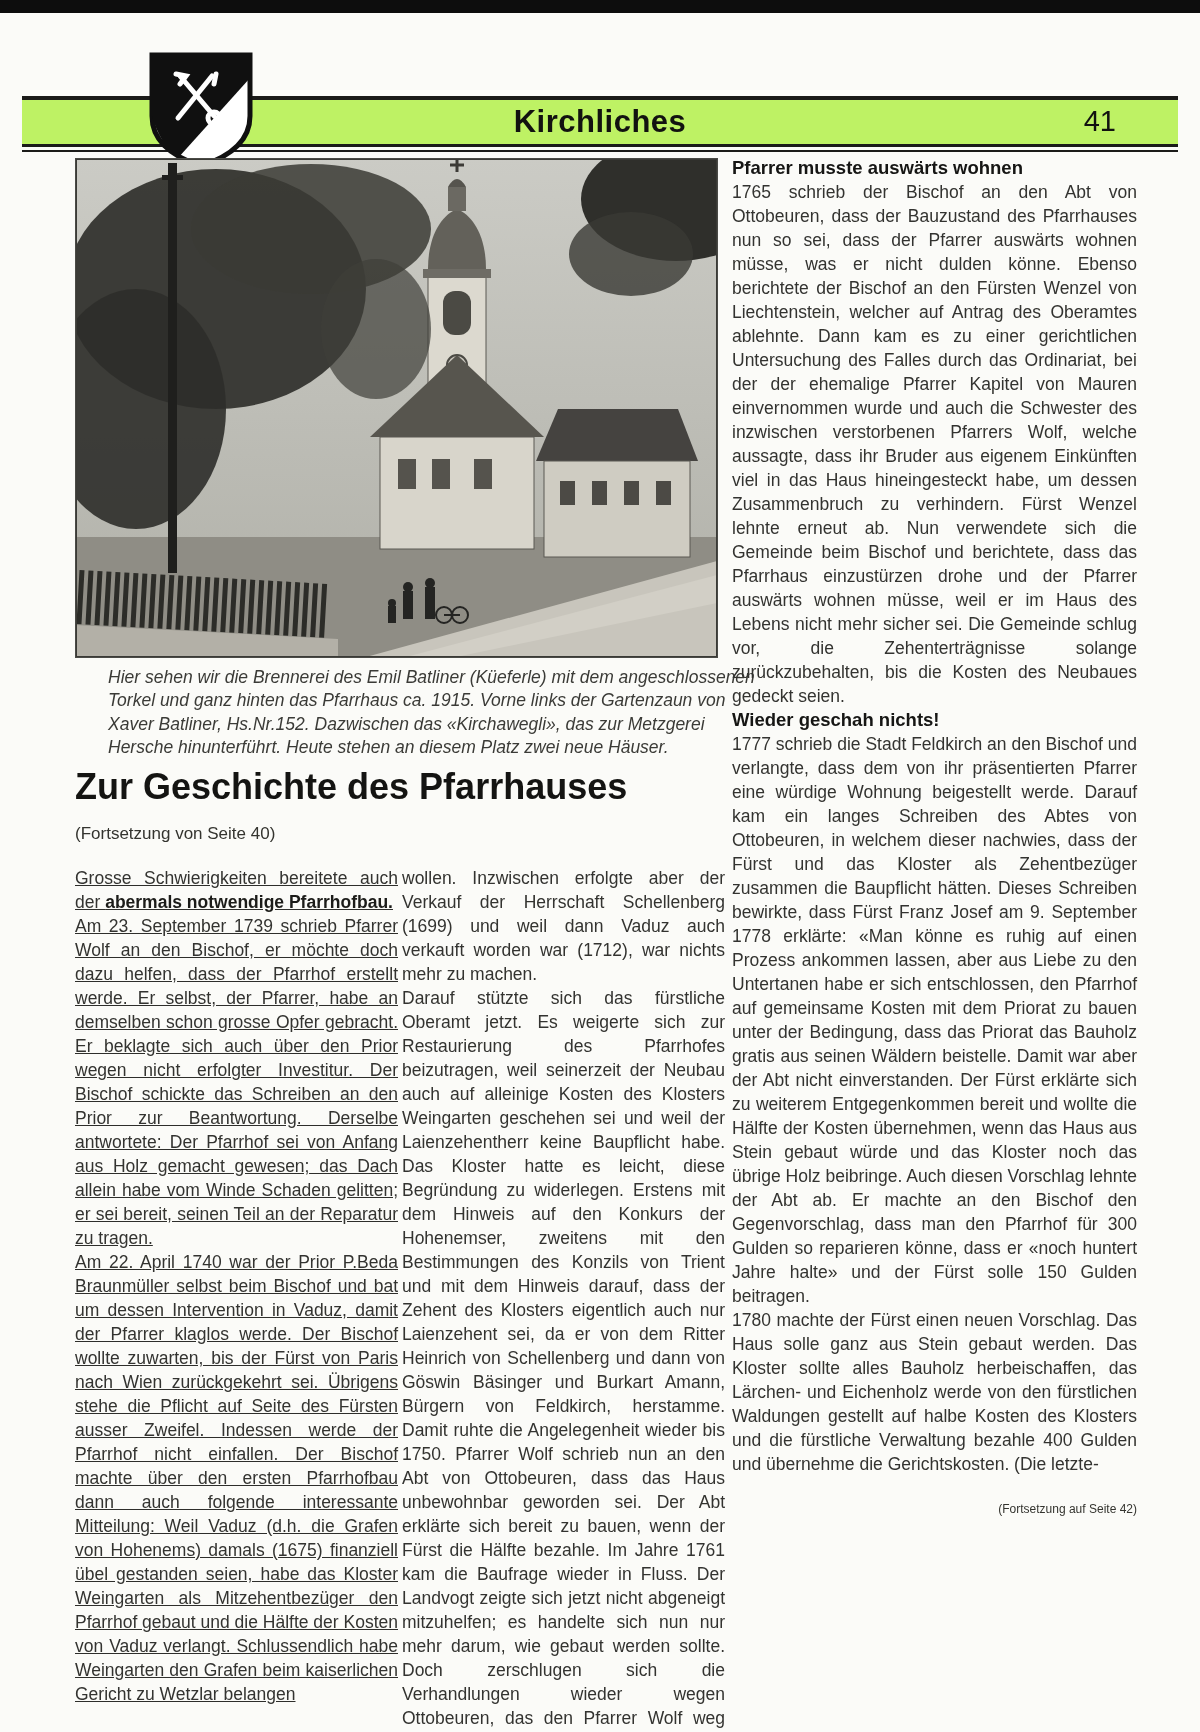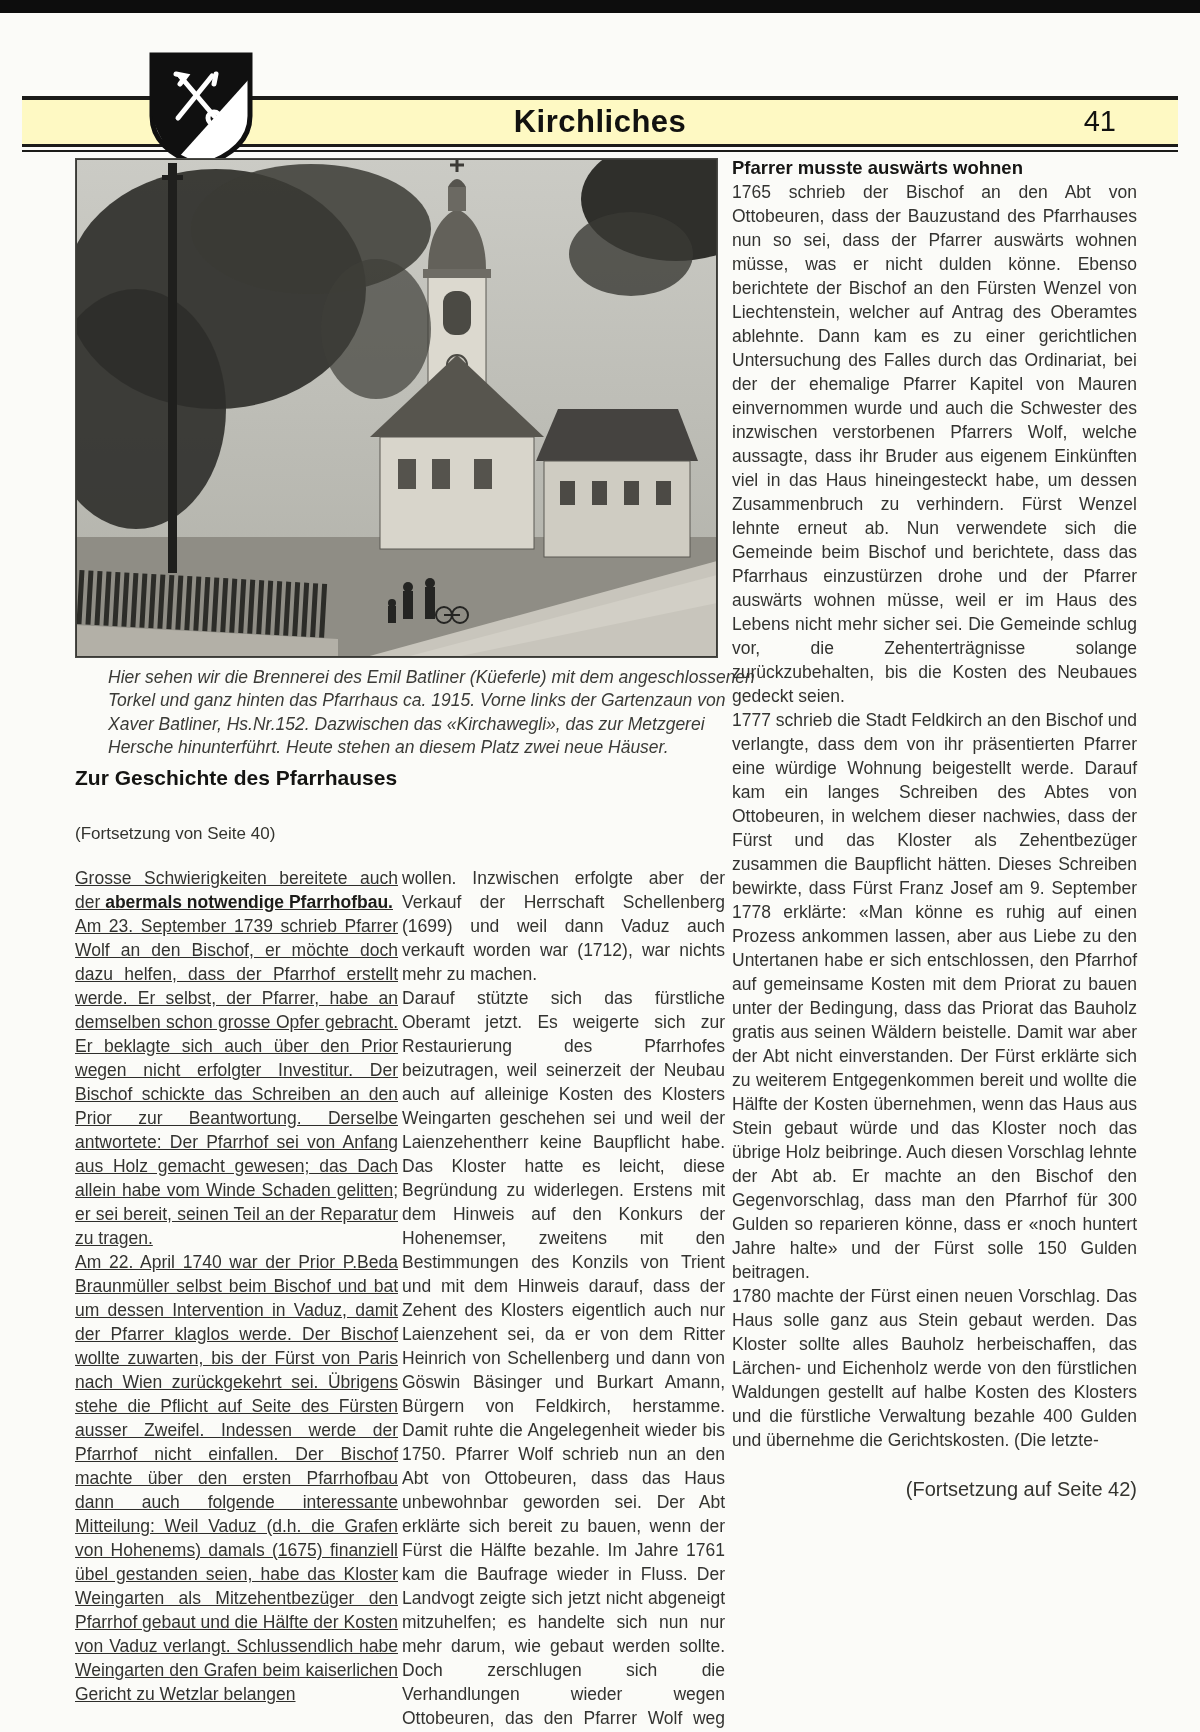--- a/index.html
+++ b/index.html
@@ -5,51 +5,51 @@
   html,body { margin:0; padding:0; background:#e9e9e7; }
   .sheet {
     position:relative; width:1200px; height:1732px; margin:0 auto;
     background:#fbfbf8; overflow:hidden;
     font-family:"Liberation Sans", sans-serif; color:#2e2e2b;
   }
   .topbar { position:absolute; top:0; left:0; width:1200px; height:13px; background:#0d0d0d; }
 
   
   .band { position:absolute; left:22px; top:96px; width:1156px; height:44px;
-          background:#fef9c3; border-top:4px solid #1b1b19; border-bottom:3px solid #1b1b19; }
+          background:#bef264; border-top:4px solid #1b1b19; border-bottom:3px solid #1b1b19; }
   .band::after { content:""; position:absolute; left:0; right:0; top:calc(100% + 6px); height:2px; background:#1b1b19; }
   .band-title { position:absolute; left:0; right:0; top:4px; text-align:center;
                 font-size:31px; font-weight:bold; color:#121210; letter-spacing:.5px; }
   .band-page  { position:absolute; right:62px; top:5px; font-size:29px; font-weight:normal; color:#121210; }
   .crest { position:absolute; left:148px; top:52px; width:106px; height:118px; }
 
   
   .photo { position:absolute; left:75px; top:158px; width:641px; height:498px;
            border:1px solid #4a4a46; background:#bfbfb9; }
   .photo svg { display:block; width:100%; height:100%; }
 
   .caption { position:absolute; left:76px; top:666px; width:652px;
              font-style:italic; font-size:17.5px; line-height:1.33; color:#3b3b37;margin-left:32px; }
 
   
-  .art-title { position:absolute; left:75px; top:766px; font-size:21px; font-weight:bold; color:#141412; }
+  .art-title { position:absolute; left:75px; top:766px; font-size:36px; font-weight:bold; color:#141412; }
   .art-sub   { position:absolute; left:75px; top:824px; font-size:17px; color:#34342f;text-align:right; }
 
   .col { position:absolute; }
   .col-left  { left:75px;  top:866px; width:323px;text-decoration:underline; }
   .col-mid   { left:402px; top:866px; width:323px; }
   .col-right { left:732px; top:156px; width:405px; }
 
   p.body { margin:0; font-size:17.5px; line-height:24px; text-align:justify; color:#333330; }
   p.body b { color:#1c1c19; }
   .sp  { margin-top:25px; }
   .sp-s{ margin-top:12px; }
   h3.subhead { margin:0; font-size:18.5px; line-height:24px; font-weight:bold; color:#161614; }
   .subhead-gap { margin-top:22px; }
-  .continuation { margin-top:26px; font-size:20px; text-align:right; color:#34342f; }
+  .continuation { margin-top:26px; font-size:12px; text-align:right; color:#34342f; }
 </style>
 </head>
 <body>
 
 <div class="sheet">
 
   <div class="topbar"></div>
 
   <div class="band">
     <div class="band-title">Kirchliches</div>
@@ -149,18 +149,19 @@
   </div>
 
   <div class="col col-mid">
     <p class="body">wollen. Inzwischen erfolgte aber der Verkauf der Herrschaft Schellenberg (1699) und weil dann Vaduz auch verkauft worden war (1712), war nichts mehr zu machen.</p>
     <p class="body sp-s">Darauf stützte sich das fürstliche Oberamt jetzt. Es weigerte sich zur Restaurierung des Pfarrhofes beizutragen, weil seinerzeit der Neubau auch auf alleinige Kosten des Klosters Weingarten geschehen sei und weil der Laienzehentherr keine Baupflicht habe. Das Kloster hatte es leicht, diese Begründung zu widerlegen. Erstens mit dem Hinweis auf den Konkurs der Hohenemser, zweitens mit den Bestimmungen des Konzils von Trient und mit dem Hinweis darauf, dass der Zehent des Klosters eigentlich auch nur Laienzehent sei, da er von dem Ritter Heinrich von Schellenberg und dann von Göswin Bäsinger und Burkart Amann, Bürgern von Feldkirch, herstamme. Damit ruhte die Angelegenheit wieder bis 1750. Pfarrer Wolf schrieb nun an den Abt von Ottobeuren, dass das Haus unbewohnbar geworden sei. Der Abt erklärte sich bereit zu bauen, wenn der Fürst die Hälfte bezahle. Im Jahre 1761 kam die Baufrage wieder in Fluss. Der Landvogt zeigte sich jetzt nicht abgeneigt mitzuhelfen; es handelte sich nun nur mehr darum, wie gebaut werden sollte. Doch zerschlugen sich die Verhandlungen wieder wegen Ottobeuren, das den Pfarrer Wolf weg haben wollte, der dann auch 1760 nach Feldkirch zog.</p>
   </div>
 
   <div class="col col-right">
     <h3 class="subhead">Pfarrer musste auswärts wohnen</h3>
     <p class="body">1765 schrieb der Bischof an den Abt von Ottobeuren, dass der Bauzustand des Pfarrhauses nun so sei, dass der Pfarrer auswärts wohnen müsse, was er nicht dulden könne. Ebenso berichtete der Bischof an den Fürsten Wenzel von Liechtenstein, welcher auf Antrag des Oberamtes ablehnte. Dann kam es zu einer gerichtlichen Untersuchung des Falles durch das Ordinariat, bei der der ehemalige Pfarrer Kapitel von Mauren einvernommen wurde und auch die Schwester des inzwischen verstorbenen Pfarrers Wolf, welche aussagte, dass ihr Bruder aus eigenem Einkünften viel in das Haus hineingesteckt habe, um dessen Zusammenbruch zu verhindern. Fürst Wenzel lehnte erneut ab. Nun verwendete sich die Gemeinde beim Bischof und berichtete, dass das Pfarrhaus einzustürzen drohe und der Pfarrer auswärts wohnen müsse, weil er im Haus des Lebens nicht mehr sicher sei. Die Gemeinde schlug vor, die Zehenterträgnisse solange zurückzubehalten, bis die Kosten des Neubaues gedeckt seien.</p>
+    <h3 class="subhead subhead-gap">Wieder geschah nichts!</h3>
     <p class="body">1777 schrieb die Stadt Feldkirch an den Bischof und verlangte, dass dem von ihr präsentierten Pfarrer eine würdige Wohnung beigestellt werde. Darauf kam ein langes Schreiben des Abtes von Ottobeuren, in welchem dieser nachwies, dass der Fürst und das Kloster als Zehentbezüger zusammen die Baupflicht hätten. Dieses Schreiben bewirkte, dass Fürst Franz Josef am 9. September 1778 erklärte: «Man könne es ruhig auf einen Prozess ankommen lassen, aber aus Liebe zu den Untertanen habe er sich entschlossen, den Pfarrhof auf gemeinsame Kosten mit dem Priorat zu bauen unter der Bedingung, dass das Priorat das Bauholz gratis aus seinen Wäldern beistelle. Damit war aber der Abt nicht einverstanden. Der Fürst erklärte sich zu weiterem Entgegenkommen bereit und wollte die Hälfte der Kosten übernehmen, wenn das Haus aus Stein gebaut würde und das Kloster noch das übrige Holz beibringe. Auch diesen Vorschlag lehnte der Abt ab. Er machte an den Bischof den Gegenvorschlag, dass man den Pfarrhof für 300 Gulden so reparieren könne, dass er «noch huntert Jahre halte» und der Fürst solle 150 Gulden beitragen.</p>
     <p class="body sp">1780 machte der Fürst einen neuen Vorschlag. Das Haus solle ganz aus Stein gebaut werden. Das Kloster sollte alles Bauholz herbeischaffen, das Lärchen- und Eichenholz werde von den fürstlichen Waldungen gestellt auf halbe Kosten des Klosters und die fürstliche Verwaltung bezahle 400 Gulden und übernehme die Gerichtskosten. (Die letzte-</p>
     <div class="continuation">(Fortsetzung auf Seite 42)</div>
   </div>
 
 </div>
 
 </body></html>

